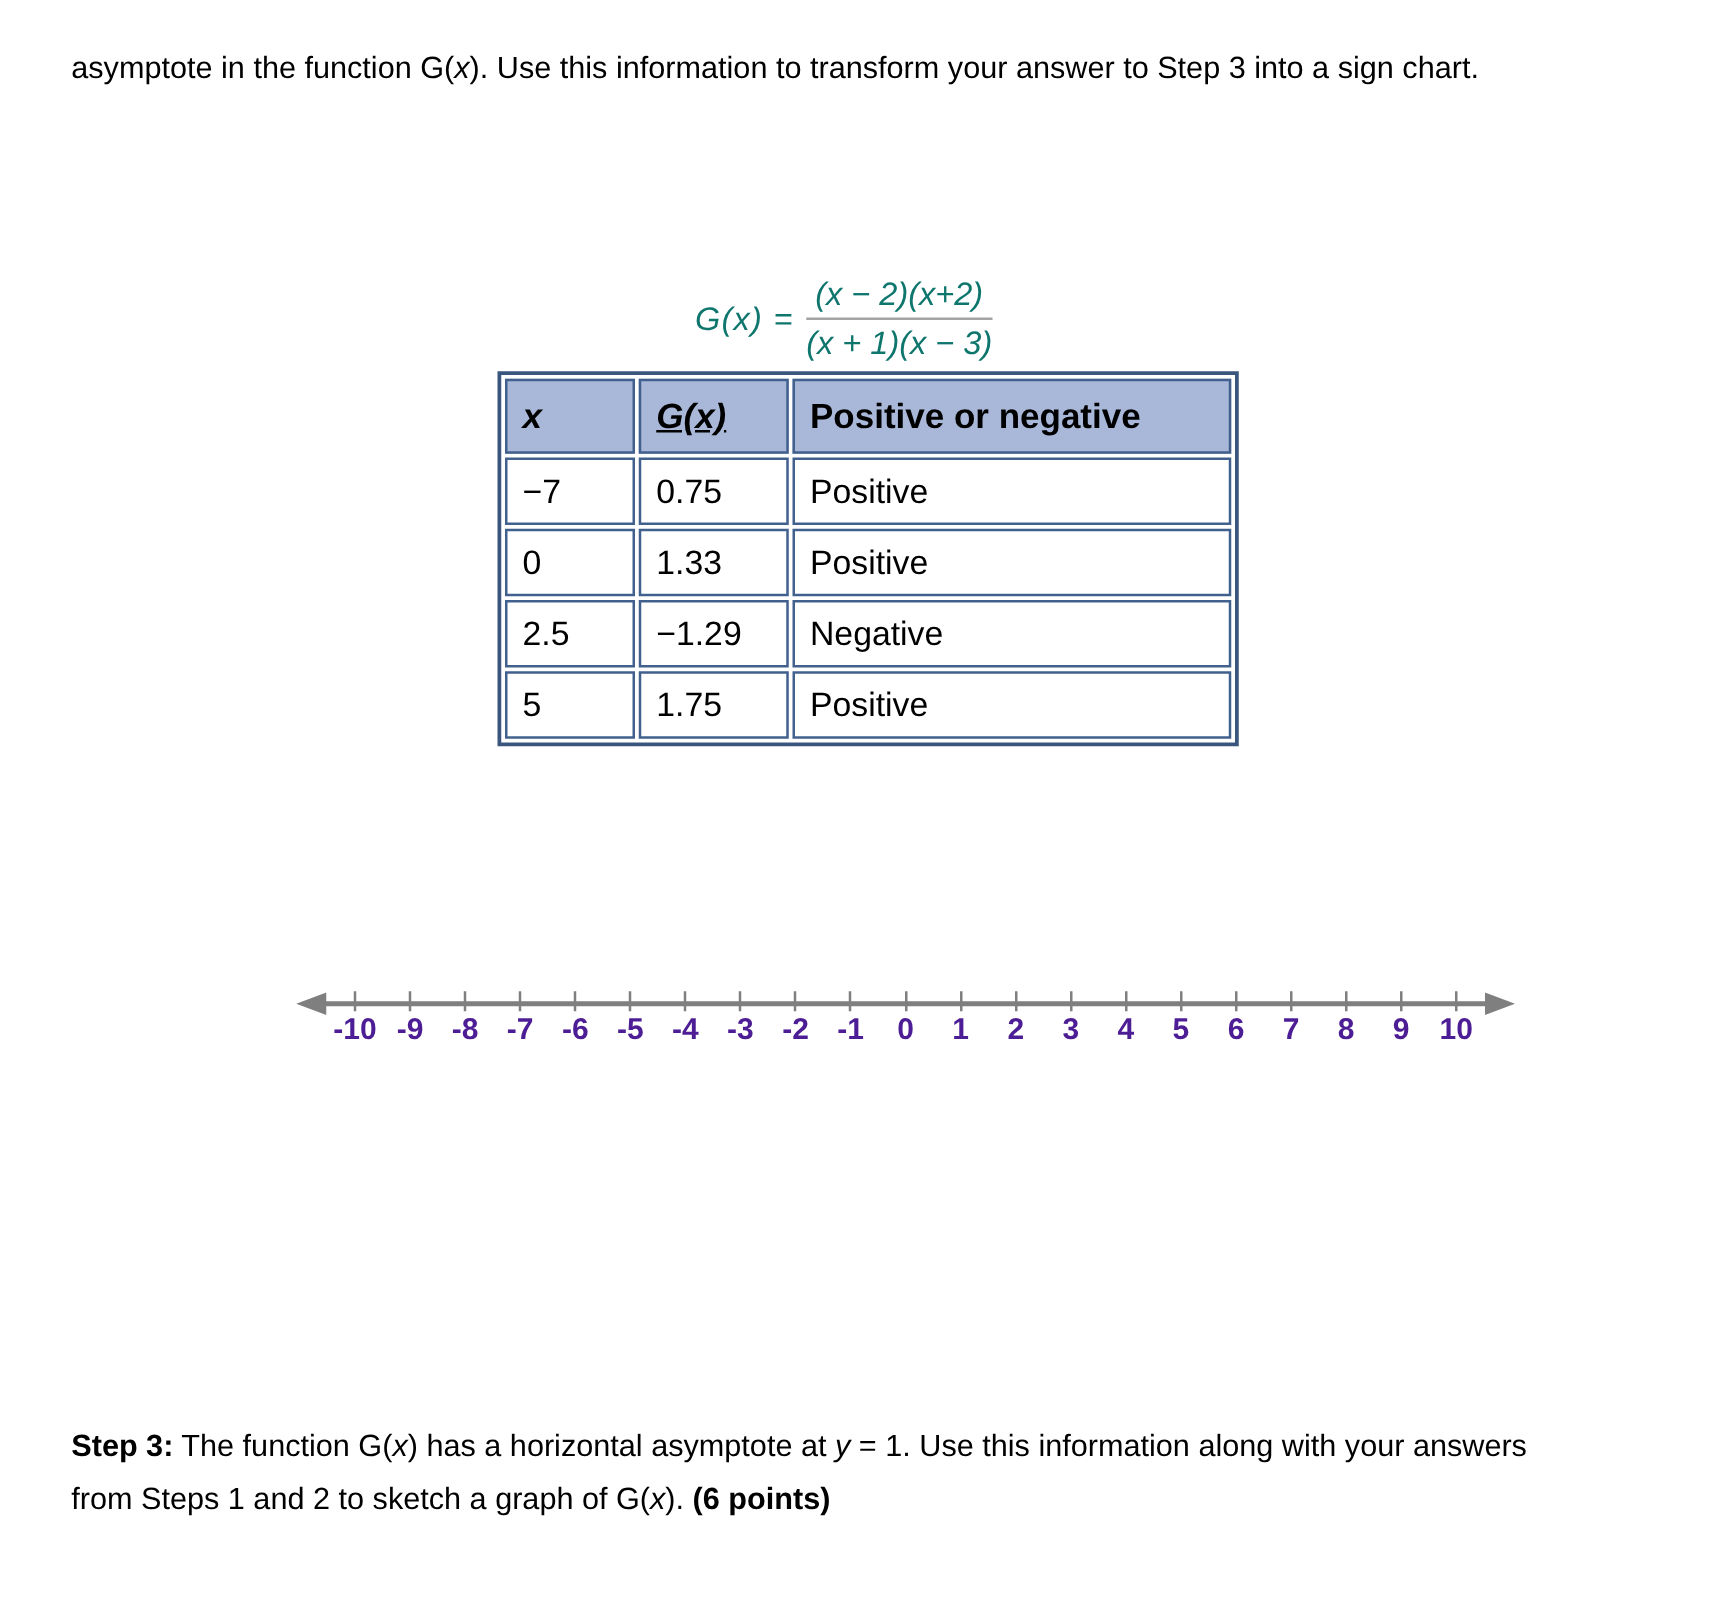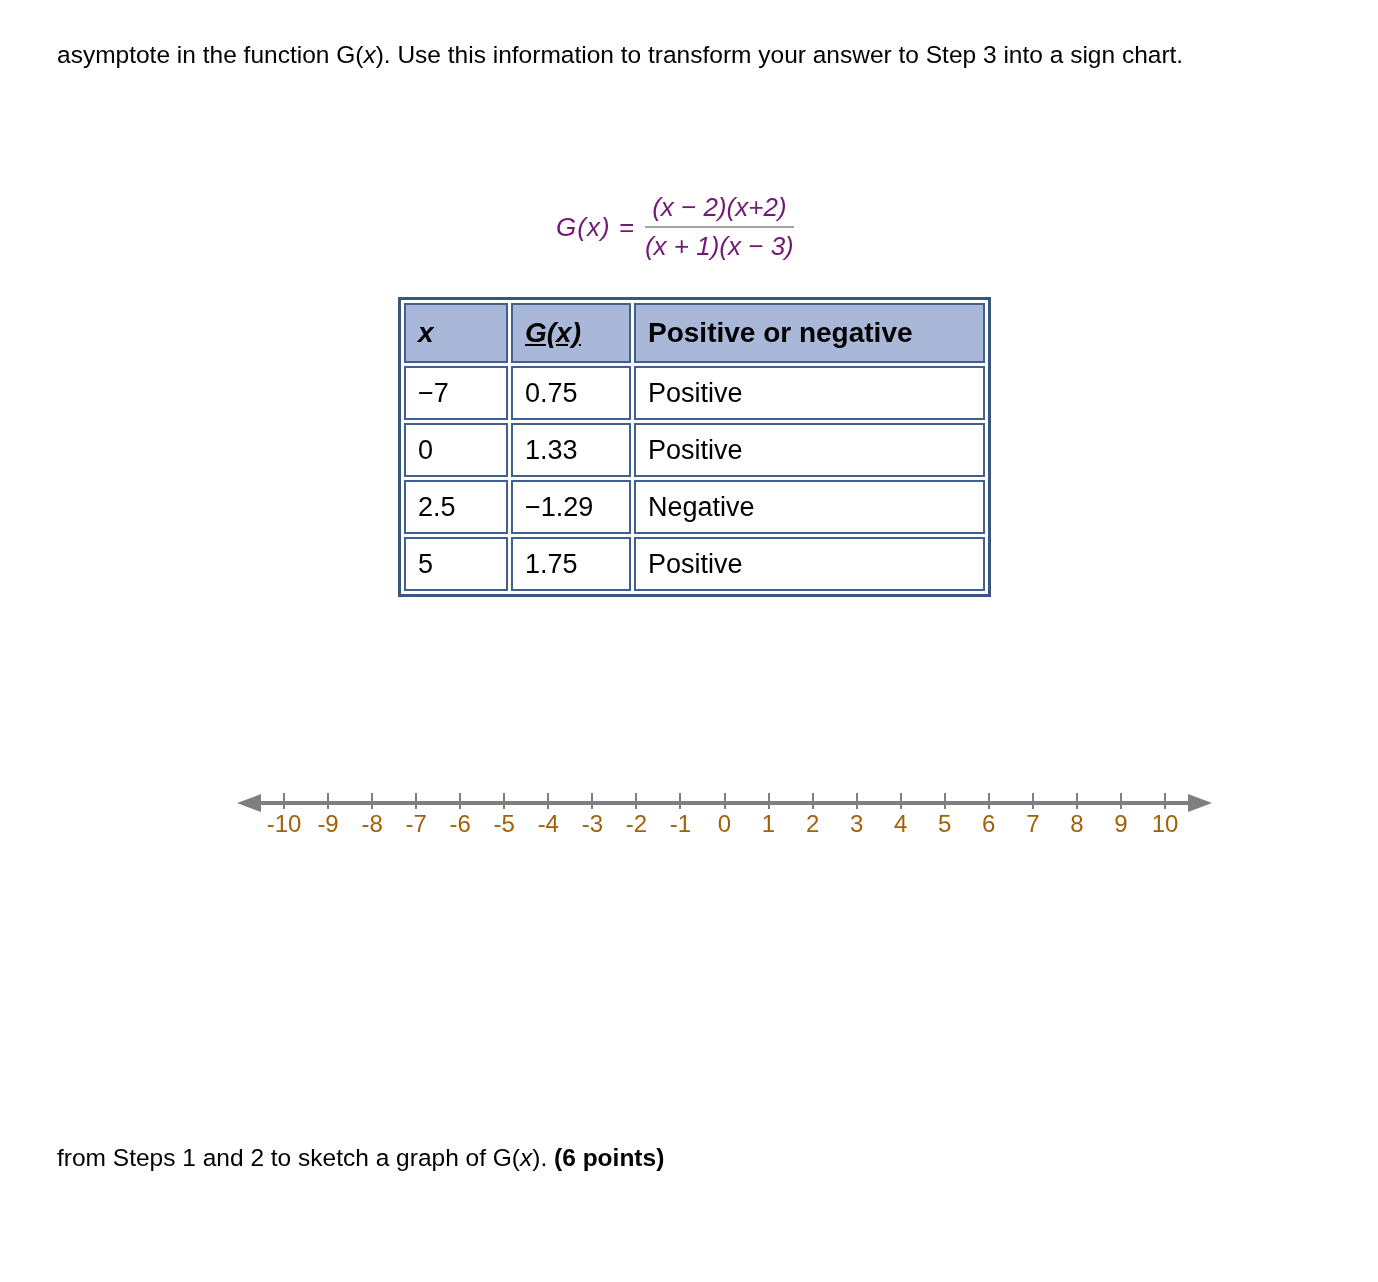--- a/index.html
+++ b/index.html
@@ -25,24 +25,24 @@
   }
   #step2-para { top: 34px; }
   #step3-para { top: 1137px; }
   .b { font-weight: bold; }
   .i { font-style: italic; }
 
   
   #formula {
     position: absolute;
     left: 556px;
-    top: 192px;
+    top: 220px;
     display: flex;
     align-items: center;
-    color: #701a75;
+    color: #0f766e;
     font-style: italic;
     font-size: 26px;
   }
   #formula .lhs { margin-right: 10px; letter-spacing: 1px; }
   #formula .frac { display: inline-block; text-align: center; }
   #formula .num {
     display: block;
     padding: 0 6px 3px 6px;
     border-bottom: 2px solid #a3a3a3;
   }
@@ -111,22 +111,22 @@
     height: 16px;
     background: #7f7f7f;
   }
   .nl-label {
     position: absolute;
     top: 22px;
     width: 60px;
     margin-left: -30px;
     text-align: center;
     font-size: 24px;
-    font-weight: normal;
-    color: #a16207;
+    font-weight: bold;
+    color: #4c1d95;
   }
 </style>
 </head>
 <body>
 
 <main>
 
   <div class="para" id="step2-para">
     <div><span>asymptote in the function G(</span><span class="i">x</span><span>). Use this information to transform your answer to Step 3 into a sign chart.</span></div>
   </div>
@@ -215,16 +215,17 @@
         <div class="nl-tick" style="left: 838.9px;"></div>
         <div class="nl-label" style="left: 839.9px;">8</div>
         <div class="nl-tick" style="left: 882.95px;"></div>
         <div class="nl-label" style="left: 883.95px;">9</div>
         <div class="nl-tick" style="left: 927px;"></div>
         <div class="nl-label" style="left: 928px;">10</div>
       </div>
   </div>
 
   <div class="para" id="step3-para">
+    <div><span class="b">Step 3:</span><span> The function G(</span><span class="i">x</span><span>) has a horizontal asymptote at </span><span class="i">y</span><span> = 1. Use this information along with your answers</span></div>
     <div><span>from Steps 1 and 2 to sketch a graph of G(</span><span class="i">x</span><span>). </span><span class="b">(6 points)</span></div>
   </div>
 
 </main>
 
 </body></html>

